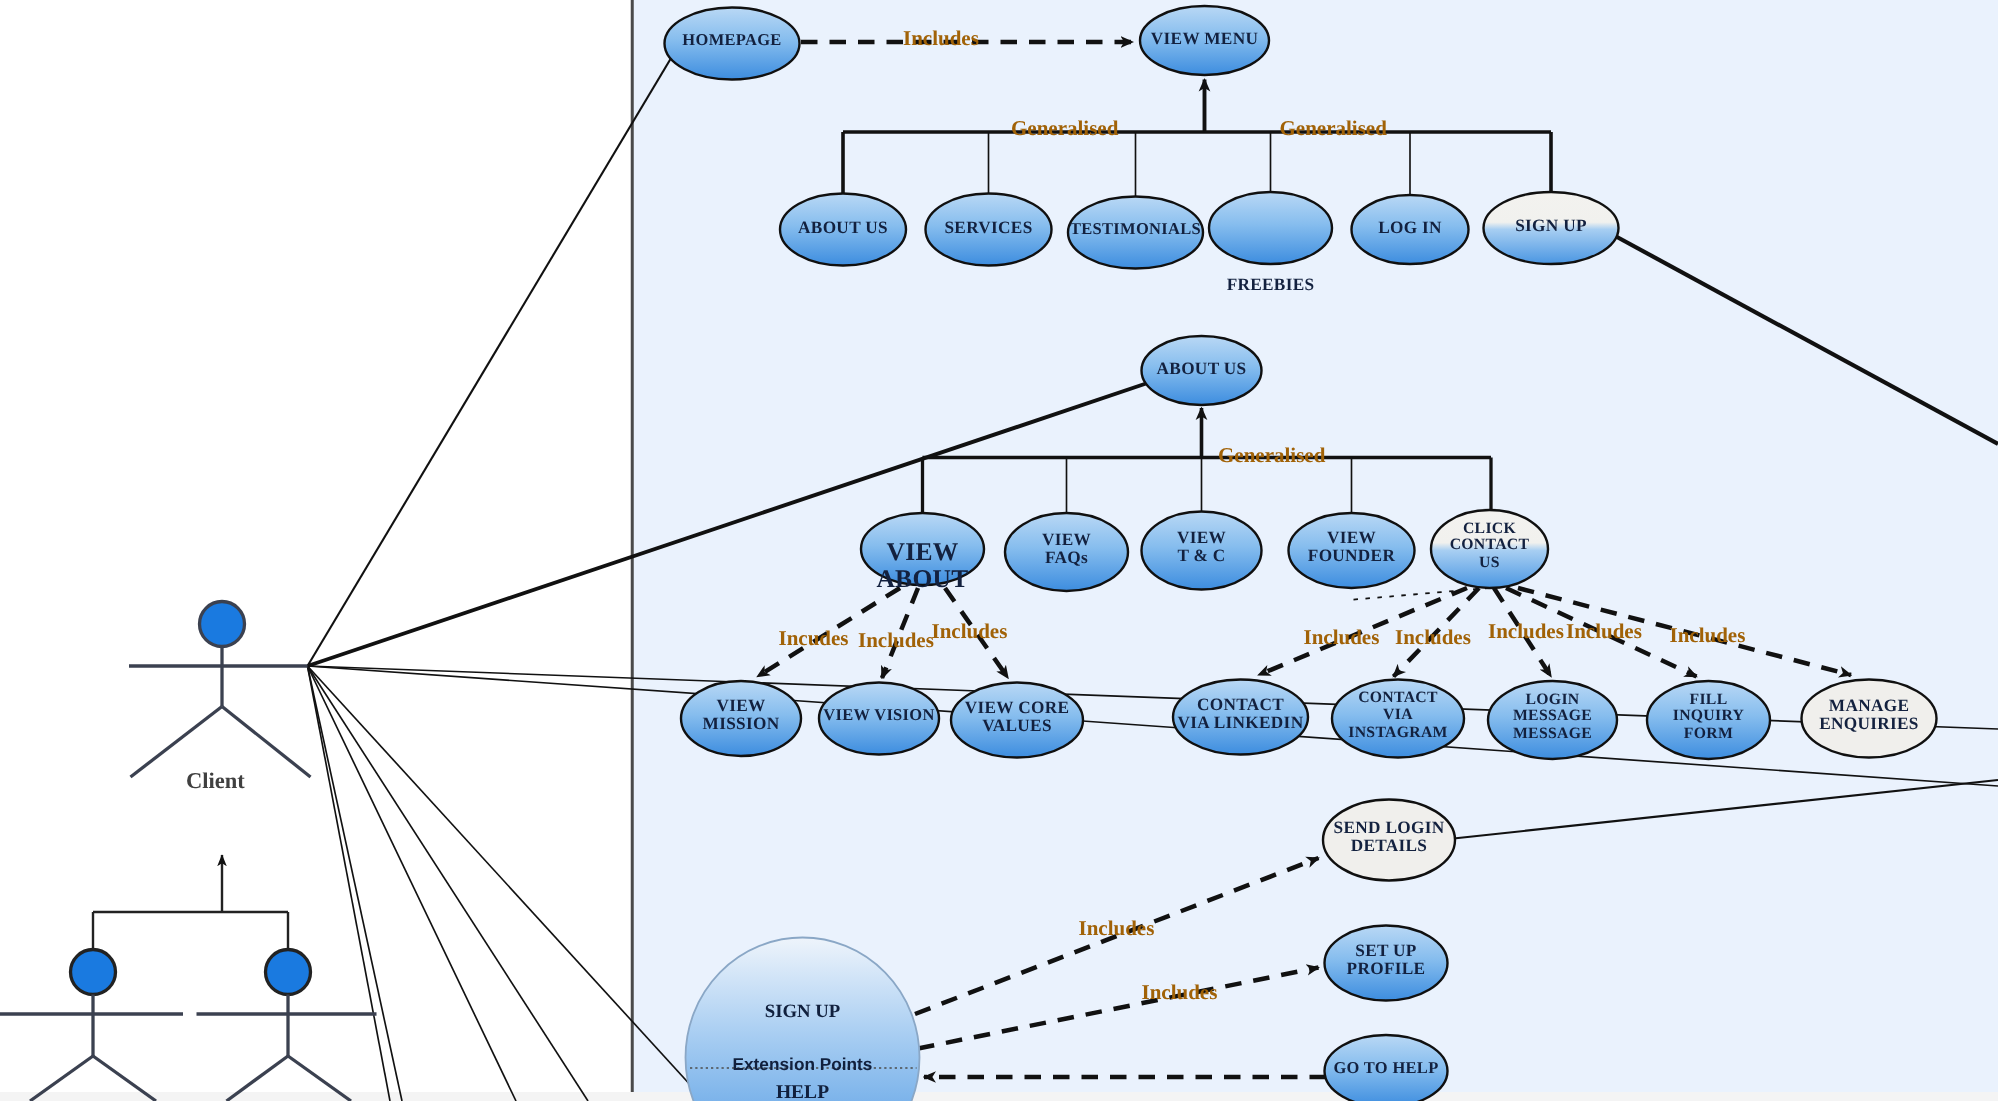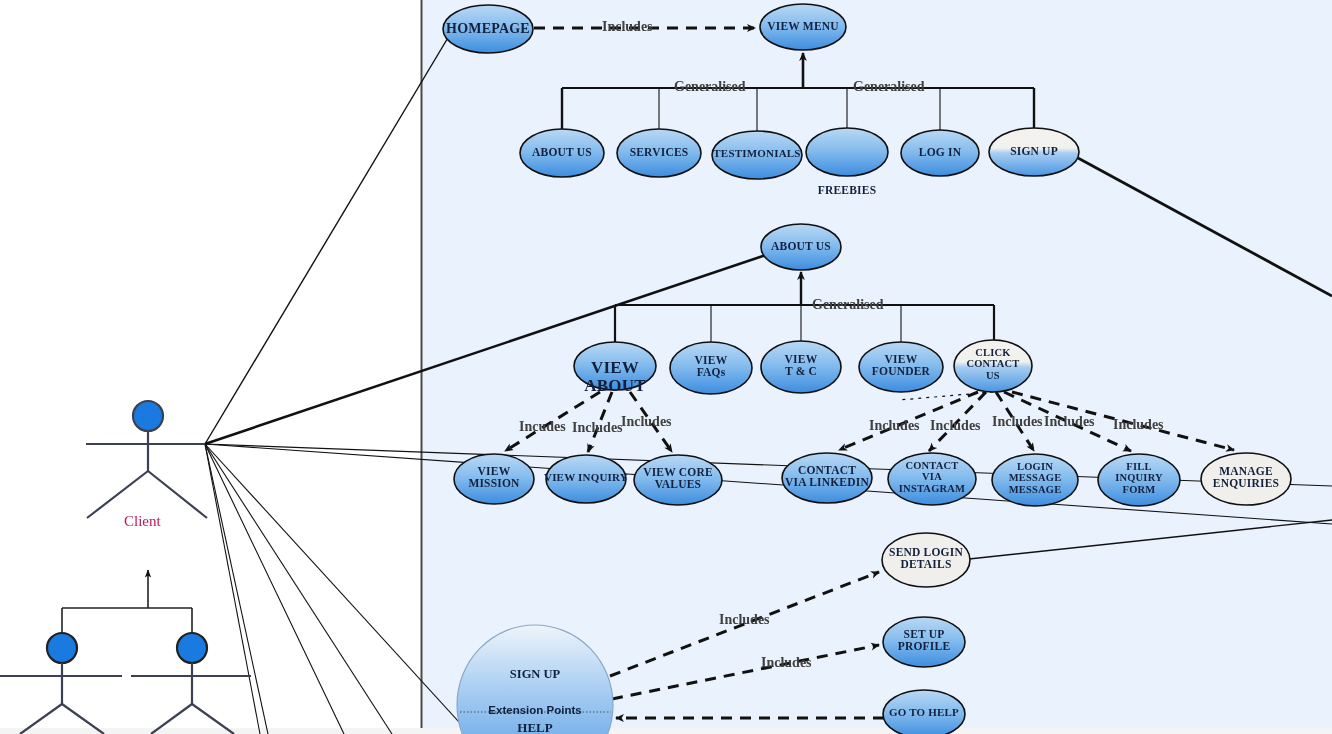--- a/index.html
+++ b/index.html
@@ -2,22 +2,22 @@
 <html><head>
 <meta charset="utf-8">
 <style>
   html,body{margin:0;padding:0;background:#ffffff;}
   #stage{position:relative;width:1332px;height:734px;overflow:hidden;
          font-family:"Liberation Serif",serif;background:#ffffff;}
   #stage svg{position:absolute;left:0;top:0;width:1332px;height:734px;}
   .uc-label{position:absolute;text-align:center;font-weight:bold;color:#13213f;
             line-height:1.06;pointer-events:none;letter-spacing:.2px;}
   .edge-label{position:absolute;font-family:"Liberation Serif",serif;font-weight:bold;
-              color:#404040;white-space:nowrap;}
-  .actor-label{position:absolute;font-weight:normal;color:#be185d;}
+              color:#a16207;white-space:nowrap;}
+  .actor-label{position:absolute;font-weight:bold;color:#404040;}
   .ep-label{position:absolute;text-align:center;font-family:"Liberation Sans",sans-serif;
             font-weight:bold;color:#11203d;white-space:nowrap;}
 </style>
 </head>
 <body>
 
 <div id="stage">
 
   <svg id="art" viewBox="0 0 1332 734">
     <defs>
@@ -163,21 +163,21 @@
         <ellipse cx="1035" cy="480" rx="43" ry="26" fill="url(#gBlue)" stroke="#101010" stroke-width="1.6"></ellipse>
         <ellipse cx="1139" cy="480" rx="41" ry="26" fill="url(#gBlue)" stroke="#101010" stroke-width="1.6"></ellipse>
         <ellipse cx="1246" cy="479" rx="45" ry="26" fill="#f0efec" stroke="#101010" stroke-width="1.6"></ellipse>
         <ellipse cx="926" cy="560" rx="44" ry="27" fill="#f0efec" stroke="#101010" stroke-width="1.6"></ellipse>
         <ellipse cx="924" cy="642" rx="41" ry="25" fill="url(#gBlue)" stroke="#101010" stroke-width="1.6"></ellipse>
         <ellipse cx="924" cy="714" rx="41" ry="24" fill="url(#gBlue)" stroke="#101010" stroke-width="1.6"></ellipse>
       </g>
   </svg>
 
   <div id="uc-texts">
-      <div class="uc-label" style="left: 430px; width: 116px; font-size: 14px; top: 21.56px;">
+      <div class="uc-label" style="left: 430px; width: 116px; font-size: 11px; top: 21.56px;">
         <div>HOMEPAGE</div>
       </div>
       <div class="uc-label" style="left: 747px; width: 112px; font-size: 11.5px; top: 19.56px;">
         <div>VIEW MENU</div>
       </div>
       <div class="uc-label" style="left: 507px; width: 110px; font-size: 11.5px; top: 145.56px;">
         <div>ABOUT US</div>
       </div>
       <div class="uc-label" style="left: 604px; width: 110px; font-size: 11.5px; top: 145.56px;">
         <div>SERVICES</div>
@@ -215,21 +215,21 @@
       <div class="uc-label" style="left: 941px; width: 104px; font-size: 10.5px; top: 347.36px;">
         <div>CLICK</div>
         <div>CONTACT</div>
         <div>US</div>
       </div>
       <div class="uc-label" style="left: 441px; width: 106px; font-size: 11.5px; top: 465.12px;">
         <div>VIEW</div>
         <div>MISSION</div>
       </div>
       <div class="uc-label" style="left: 533px; width: 106px; font-size: 11px; top: 471.84px;">
-        <div>VIEW INQUIRY</div>
+        <div>VIEW VISION</div>
       </div>
       <div class="uc-label" style="left: 621px; width: 114px; font-size: 11.5px; top: 466.12px;">
         <div>VIEW CORE</div>
         <div>VALUES</div>
       </div>
       <div class="uc-label" style="left: 769px; width: 116px; font-size: 11.5px; top: 464.12px;">
         <div>CONTACT</div>
         <div>VIA LINKEDIN</div>
       </div>
       <div class="uc-label" style="left: 875px; width: 114px; font-size: 10.5px; top: 460.36px;">

